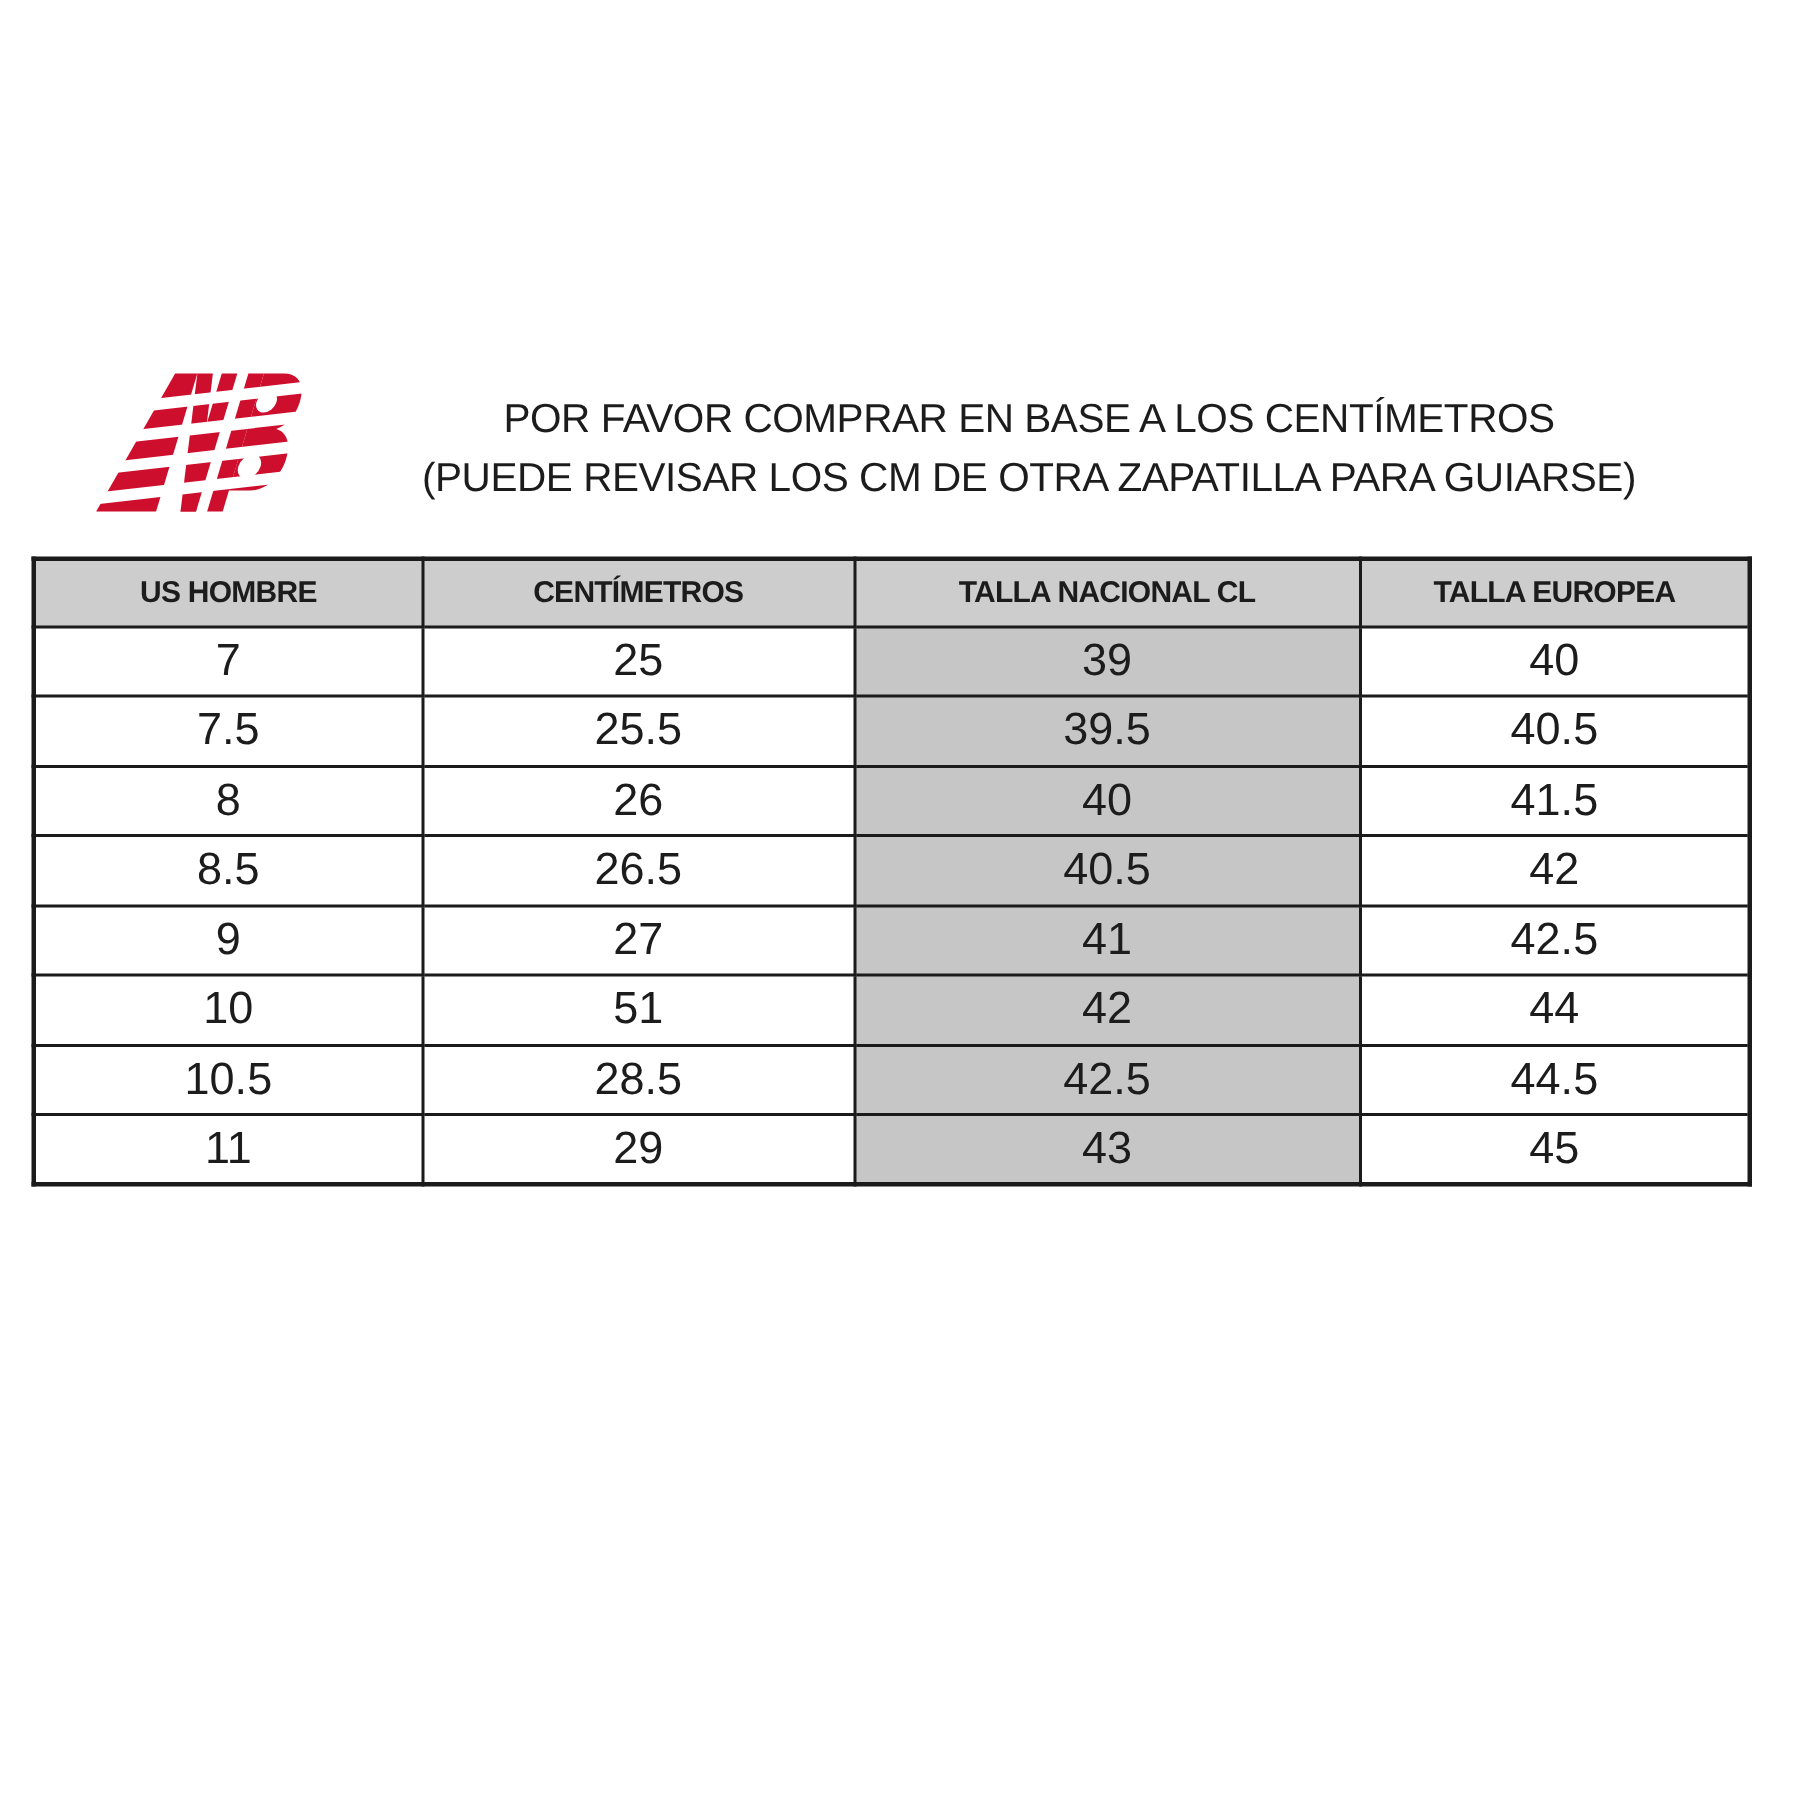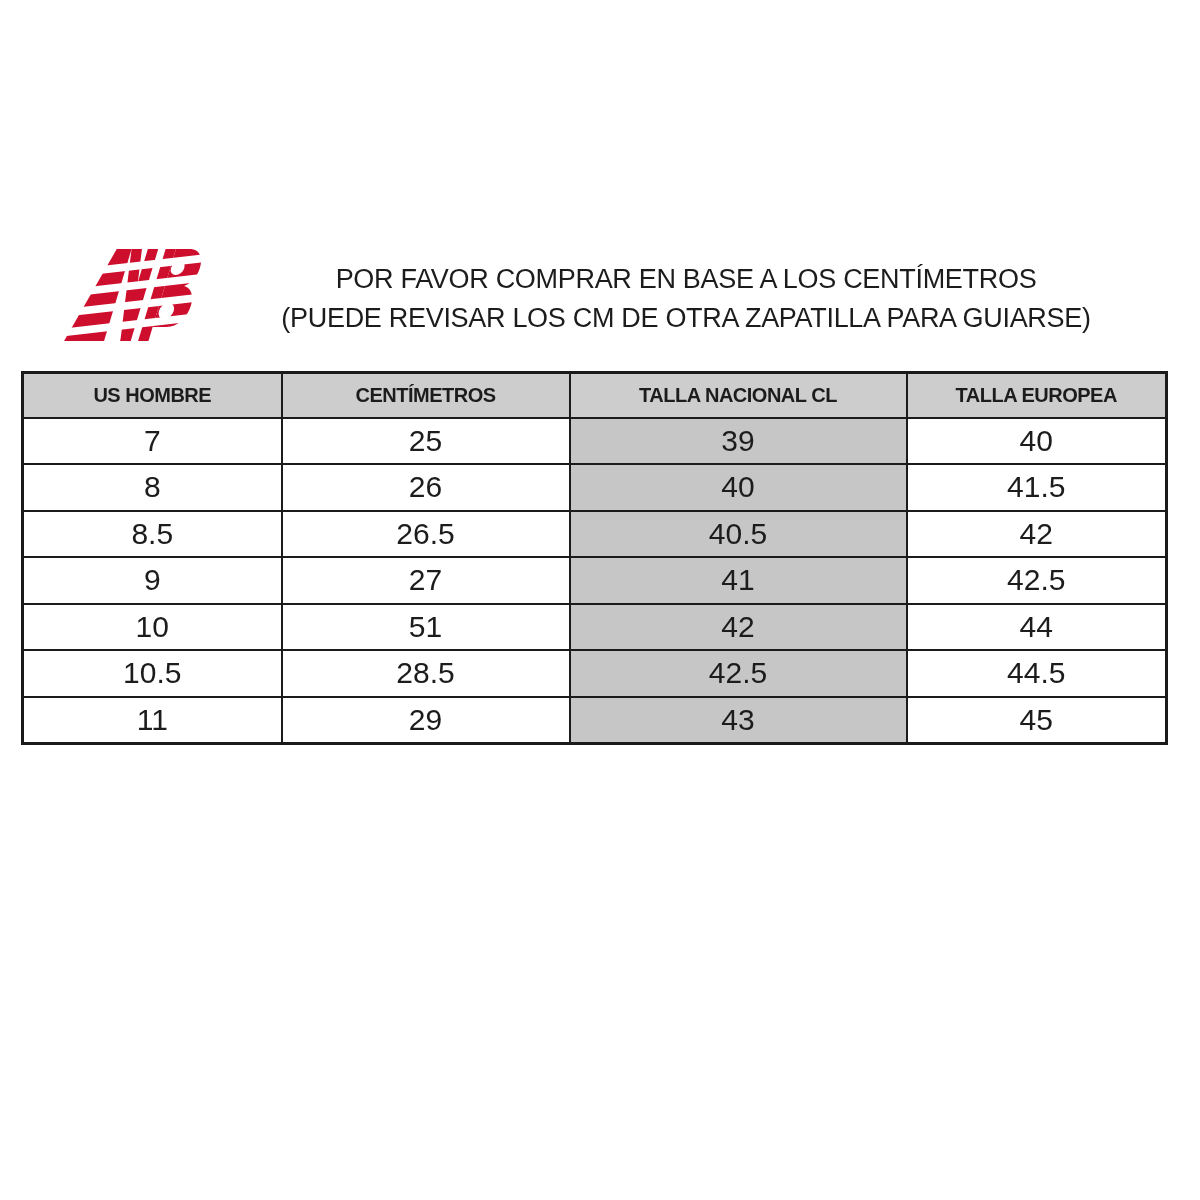--- a/index.html
+++ b/index.html
@@ -104,20 +104,26 @@
       </tr>
     </thead>
     <tbody>
       <tr>
         <td>7</td>
         <td>25</td>
         <td class="hl">39</td>
         <td>40</td>
       </tr>
       <tr>
+        <td>7.5</td>
+        <td>25.5</td>
+        <td class="hl">39.5</td>
+        <td>40.5</td>
+      </tr>
+      <tr>
         <td>8</td>
         <td>26</td>
         <td class="hl">40</td>
         <td>41.5</td>
       </tr>
       <tr>
         <td>8.5</td>
         <td>26.5</td>
         <td class="hl">40.5</td>
         <td>42</td>

